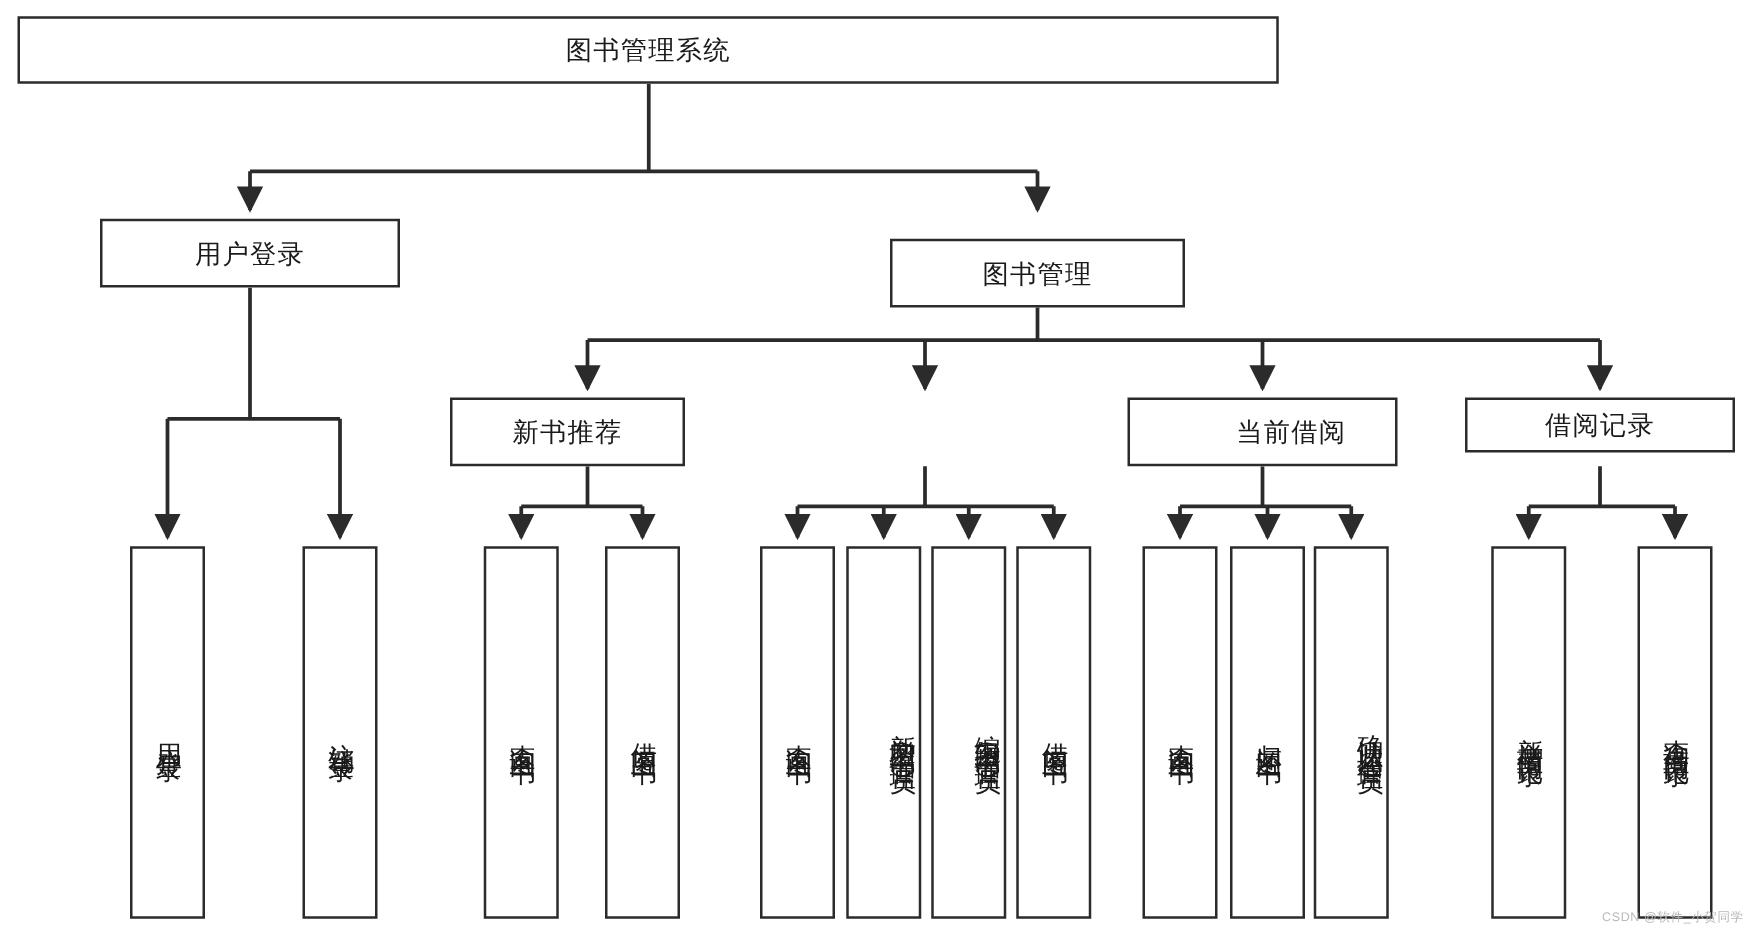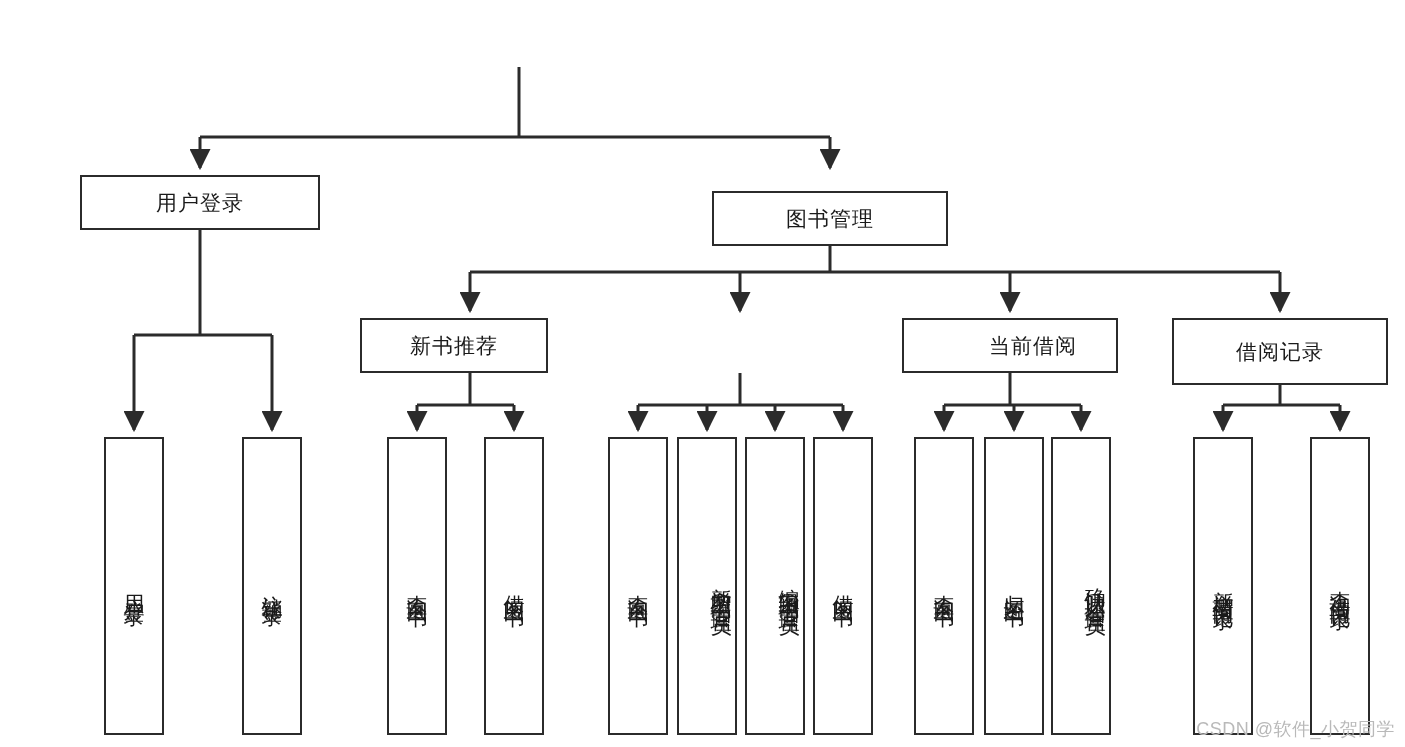--- a/index.html
+++ b/index.html
@@ -52,21 +52,21 @@
     text-orientation: upright;
     font-size: 21px;
     letter-spacing: 4px;
     align-items: center;
     justify-content: center;
   }
   .watermark {
     position: absolute;
     right: 10px;
     bottom: 6px;
-    font-size: 18px;
+    font-size: 10px;
     color: #b9b9b9;
     white-space: nowrap;
     letter-spacing: 0.5px;
   }
 </style>
 </head>
 <body>
 
 <div id="canvas">
 
@@ -116,35 +116,38 @@
       <path d="M 1014 405 L 1014 430" marker-end="url(#arrow)"></path>
       <path d="M 1081 405 L 1081 430" marker-end="url(#arrow)"></path>
 
       <path d="M 1280 373 L 1280 405"></path>
       <path d="M 1223 405 L 1340 405"></path>
       <path d="M 1223 405 L 1223 430" marker-end="url(#arrow)"></path>
       <path d="M 1340 405 L 1340 430" marker-end="url(#arrow)"></path>
     </g>
   </svg>
 
+  <div class="node-box horiz" style="left:14px; top:13px; width:1009px; height:54px;">
+    <span>图书管理系统</span>
+  </div>
 
   <div class="node-box horiz" style="left:80px; top:175px; width:240px; height:55px;">
     <span>用户登录</span>
   </div>
   <div class="node-box horiz" style="left:712px; top:175px; width:236px; height:55px;margin-top:16px;">
     <span>图书管理</span>
   </div>
 
   <div class="node-box horiz" style="left:360px; top:318px; width:188px; height:55px;">
     <span>新书推荐</span>
   </div>
   <div class="node-box horiz" style="left:902px; top:318px; width:216px; height:55px;padding-left:46px;">
     <span>当前借阅</span>
   </div>
-  <div class="node-box horiz" style="left:1172px; top:318px; width:216px; height:67px;">
+  <div class="node-box horiz" style="left:1172px; top:318px; width:216px; height:44px;">
     <span>借阅记录</span>
   </div>
 
   <div class="node-box vert-root" style="left:104px; top:437px; width:60px; height:298px;">
     <span>用户登录</span>
   </div>
   <div class="node-box vert-root" style="left:242px; top:437px; width:60px; height:298px;">
     <span>注销登录</span>
   </div>
   <div class="node-box vert-root" style="left:387px; top:437px; width:60px; height:298px;">

